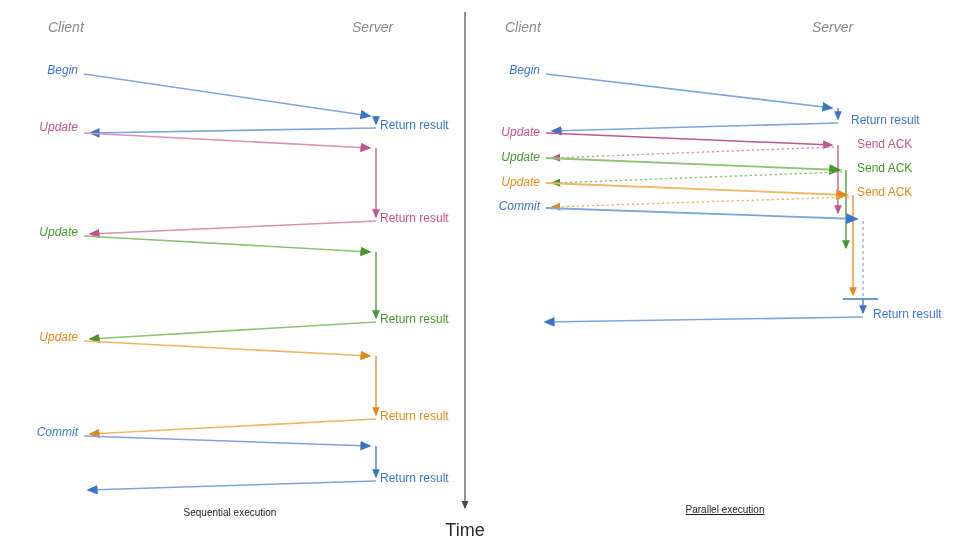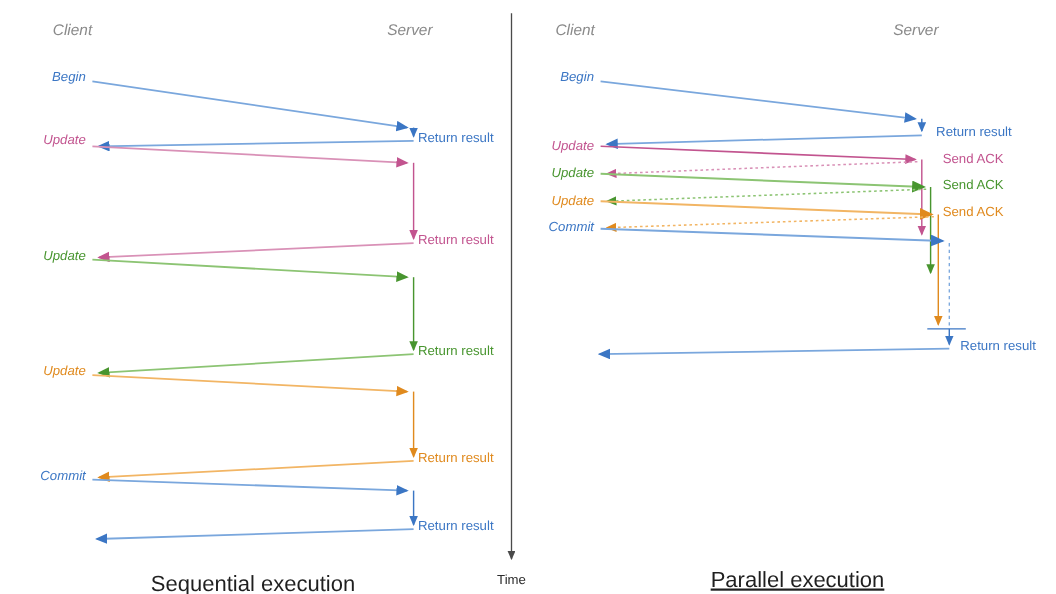--- a/index.html
+++ b/index.html
@@ -9,22 +9,22 @@
     font-family:"Liberation Sans","DejaVu Sans",sans-serif;
     color:#3c3c3c;
   }
   #stage{position:relative;width:960px;height:540px;}
   svg#diagram{position:absolute;left:0;top:0;width:960px;height:540px;display:block;}
   .lbl{position:absolute;white-space:nowrap;line-height:1;}
   .lane-head{
     font-style:italic;font-size:14px;color:#8a8a8a;
   }
   .msg{font-size:12px;}
-  .caption{font-size:20px;color:#1f1f1f;margin-top:13px;}
-  .time-lbl{font-size:12px;color:#2b2b2b;text-align:center;}
+  .caption{font-size:10px;color:#1f1f1f;}
+  .time-lbl{font-size:18px;color:#2b2b2b;text-align:center;}
   .r{transform:translateX(-100%);font-style:italic;}
   .c{transform:translateX(-50%);}
 </style>
 </head>
 <body style="background: rgb(255, 255, 255);">
 
 <div id="stage">
 
   <svg id="diagram" viewBox="0 0 960 540" xmlns="http://www.w3.org/2000/svg">
     <defs>

